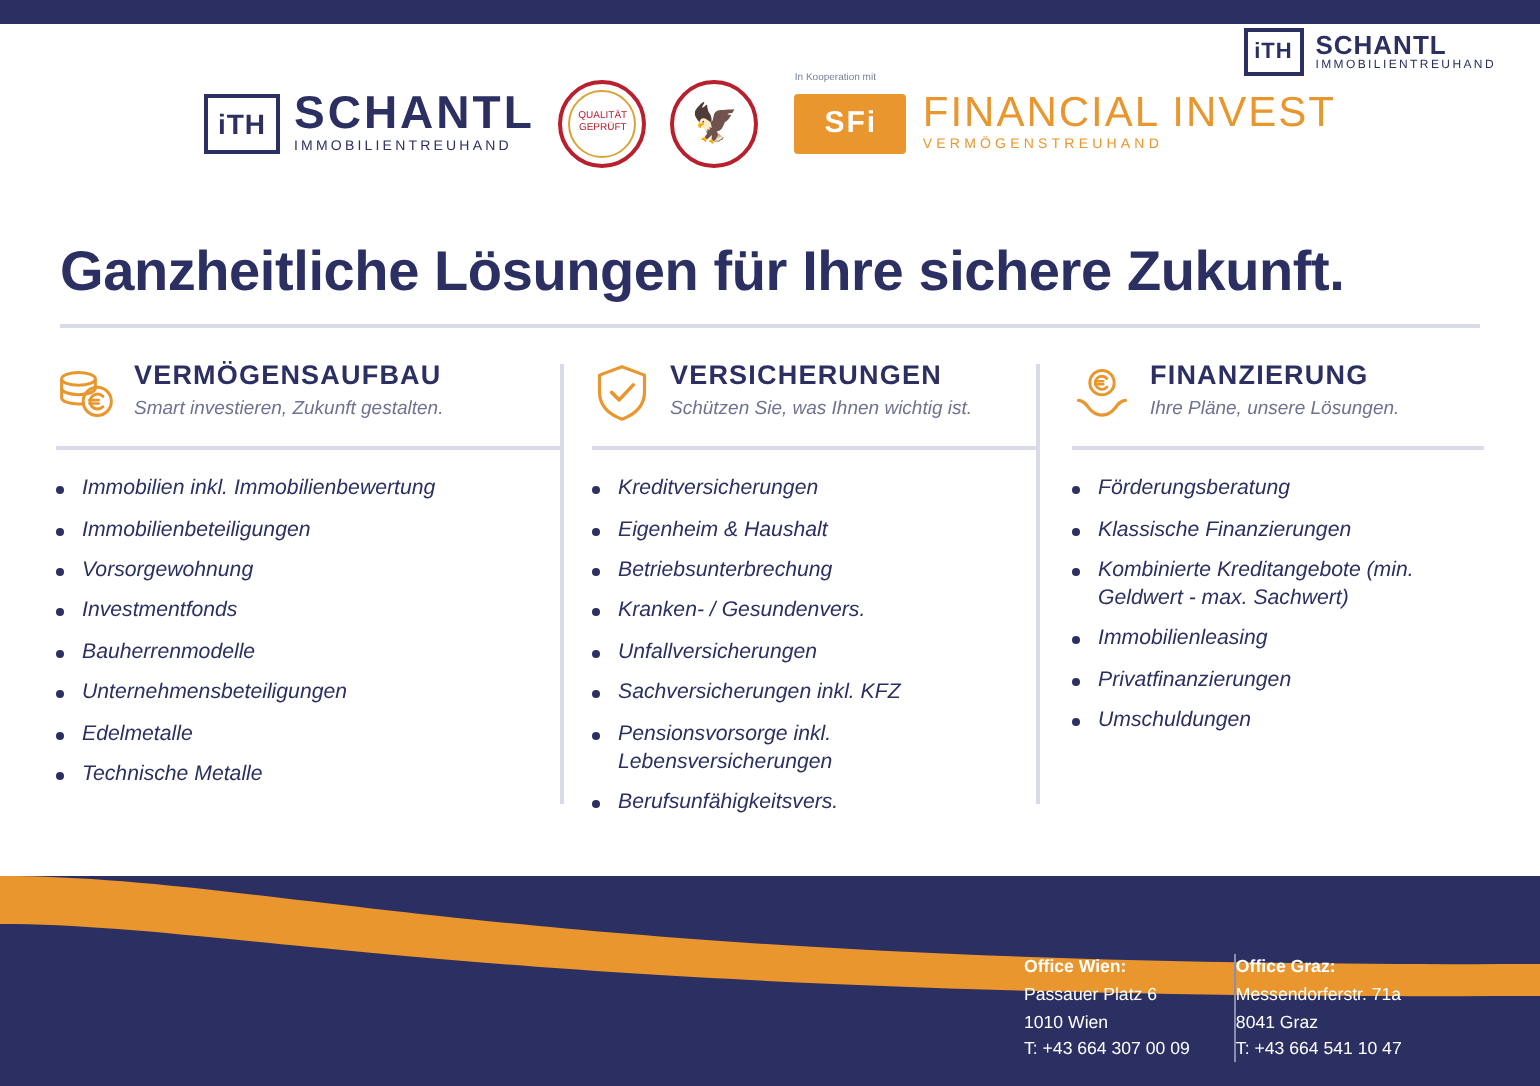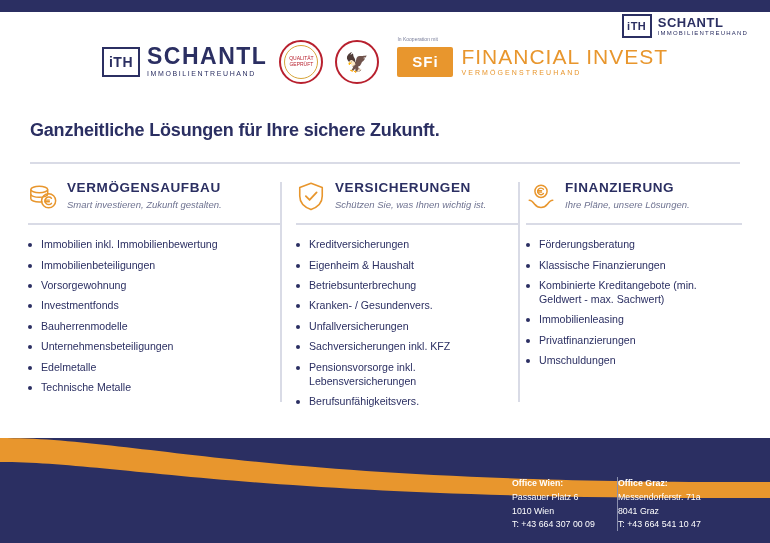--- a/index.html
+++ b/index.html
@@ -183,21 +183,21 @@
     color: #e8962d;
     letter-spacing: 2.1px;
     line-height: 1.7;
   }
 
   
   .headline {
     position: absolute;
     top: 120px;
     left: 30px;
-    font-size: 18px;
+    font-size: 28px;
     font-weight: bold;
     color: #2b2f62;
     letter-spacing: -0.2px;
   }
   .rule {
     position: absolute;
     left: 30px;
     top: 162px;
     width: 710px;
     height: 2px;
@@ -211,21 +211,21 @@
     left: 28px;
     width: 714px;
     display: flex;
   }
   .col {
     position: relative;
     box-sizing: border-box;
   }
   .col1 { width: 252px; }
   .col2 { width: 238px; padding-left: 16px; }
-  .col3 { width: 224px; padding-left: 8px; }
+  .col3 { width: 224px; padding-left: 18px; }
   .col-sep {
     position: absolute;
     left: 0; top: 2px;
     width: 2px; height: 220px;
     background: #d9dbe6;
   }
   .col-head {
     display: flex;
     align-items: flex-start;
     gap: 9px;
@@ -259,20 +259,21 @@
     margin: 13px 0 0 0;
     padding: 0;
   }
   ul.items li {
     position: relative;
     padding-left: 13px;
     font-size: 10.6px;
     line-height: 1.32;
     color: #2b2f62;
     margin-bottom: 6.5px;
+    font-style: italic;
   }
   ul.items li::before {
     content: "";
     position: absolute;
     left: 0; top: 5px;
     width: 4px; height: 4px;
     border-radius: 50%;
     background: #2b2f62;
   }
 

